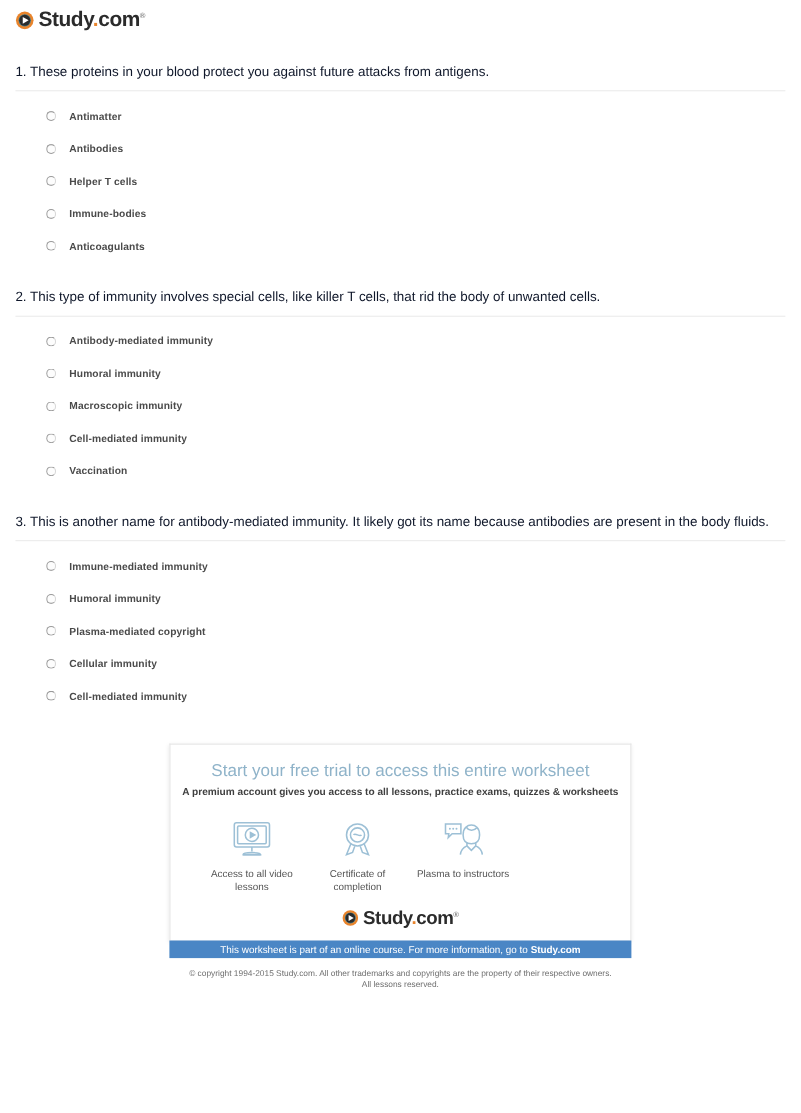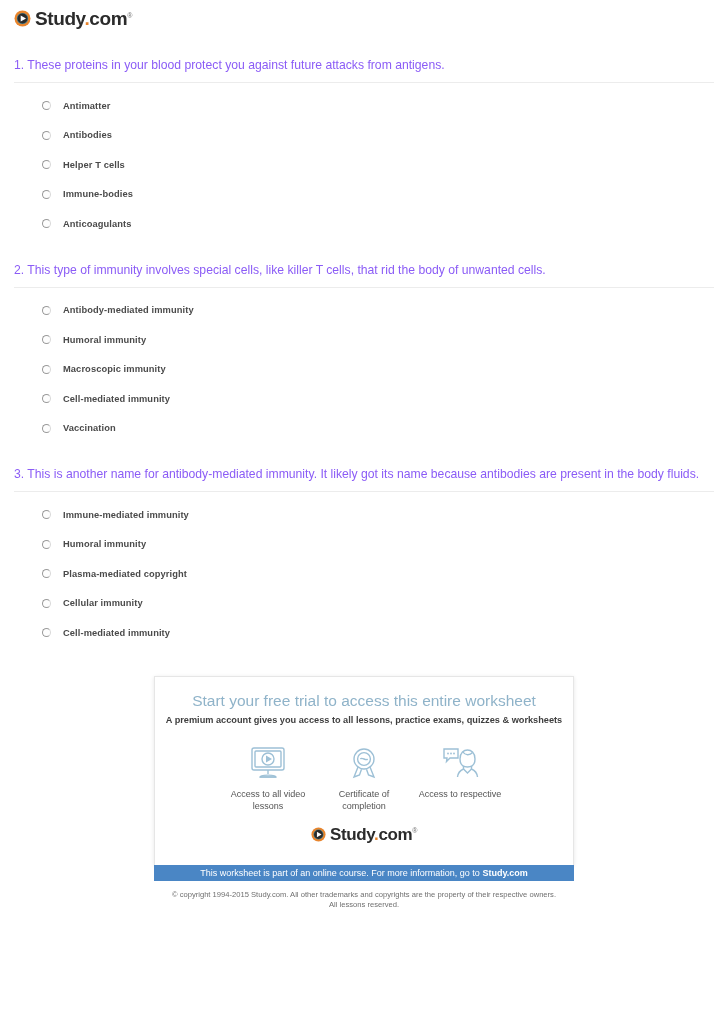--- a/index.html
+++ b/index.html
@@ -77,21 +77,21 @@
     border-bottom: 1px solid #e2e2e2;
     height: 0;
   }
 
   
   .questions { padding-top: 13px; }
   .question-block { margin-bottom: 4px; }
   .q-text {
     font-size: 12.2px;
     line-height: 18px;
-    color: #8b5cf6;
+    color: #0f172a;
     padding-bottom: 8px;
   }
   .q-underline {
     border-bottom: 1px solid #ececec;
     height: 0;
     margin-bottom: 8px;
   }
   .choices {
     list-style: none;
     margin: 0;
@@ -127,39 +127,39 @@
     justify-content: center;
     padding-top: 24px;
   }
   .promo-card {
     width: 420px;
     background: #ffffff;
     border: 1px solid #e6e6e6;
     border-bottom: none;
     box-shadow: 0 1px 4px rgba(0,0,0,0.10);
     box-sizing: border-box;
-    padding: 14px 10px 10px 10px;
+    padding: 14px 10px 0 10px;
     text-align: center;
   }
   .promo-title {
     font-size: 15.5px;
     color: #8fb3c9;
     line-height: 20px;
     font-weight: normal;
   }
   .promo-sub {
     font-size: 9.2px;
     color: #3f3f3f;
     margin-top: 3px;
     line-height: 13px;
     font-weight: bold;
   }
   .features {
     display: flex;
-    justify-content: center;
+    justify-content: flex-start;
     padding: 16px 16px 0 16px;
   }
   .feature {
     width: 96px;
     text-align: center;
   }
   .feature-icon {
     height: 40px;
     display: flex;
     align-items: center;
@@ -353,21 +353,21 @@
                 <circle cx="7" cy="7.5" r="0.9" fill="#9dc0d6" stroke="none"></circle>
                 <circle cx="10" cy="7.5" r="0.9" fill="#9dc0d6" stroke="none"></circle>
                 <circle cx="13" cy="7.5" r="0.9" fill="#9dc0d6" stroke="none"></circle>
                 <path d="M19 13 C19 6.5 23 4 26.5 4 C30 4 34 6.5 34 13 C34 18 31.5 21 26.5 21 C21.5 21 19 18 19 13 Z"></path>
                 <path d="M22 6 C24 9.5 29 9.5 31.5 6.5"></path>
                 <path d="M22.5 20 L22.5 23 C19 24.5 17 26.5 16.5 31"></path>
                 <path d="M30.5 20 L30.5 23 C34 24.5 36 26.5 36.5 31"></path>
                 <path d="M22.5 23 L26.5 27 L30.5 23"></path>
               </svg>
             </div>
-            <div class="feature-label">Access to respective</div>
+            <div class="feature-label">Plasma to instructors</div>
           </div>
 
         </div>
 
         <div class="promo-logo-row">
           <div class="logo promo-logo">
             <span class="logo-mark">
               <svg width="15" height="15" viewBox="0 0 17 17" aria-hidden="true">
                 <circle cx="8.5" cy="8.5" r="8" fill="#e8842c"></circle>
                 <circle cx="8.5" cy="8.5" r="5.6" fill="#3f7f93"></circle>

